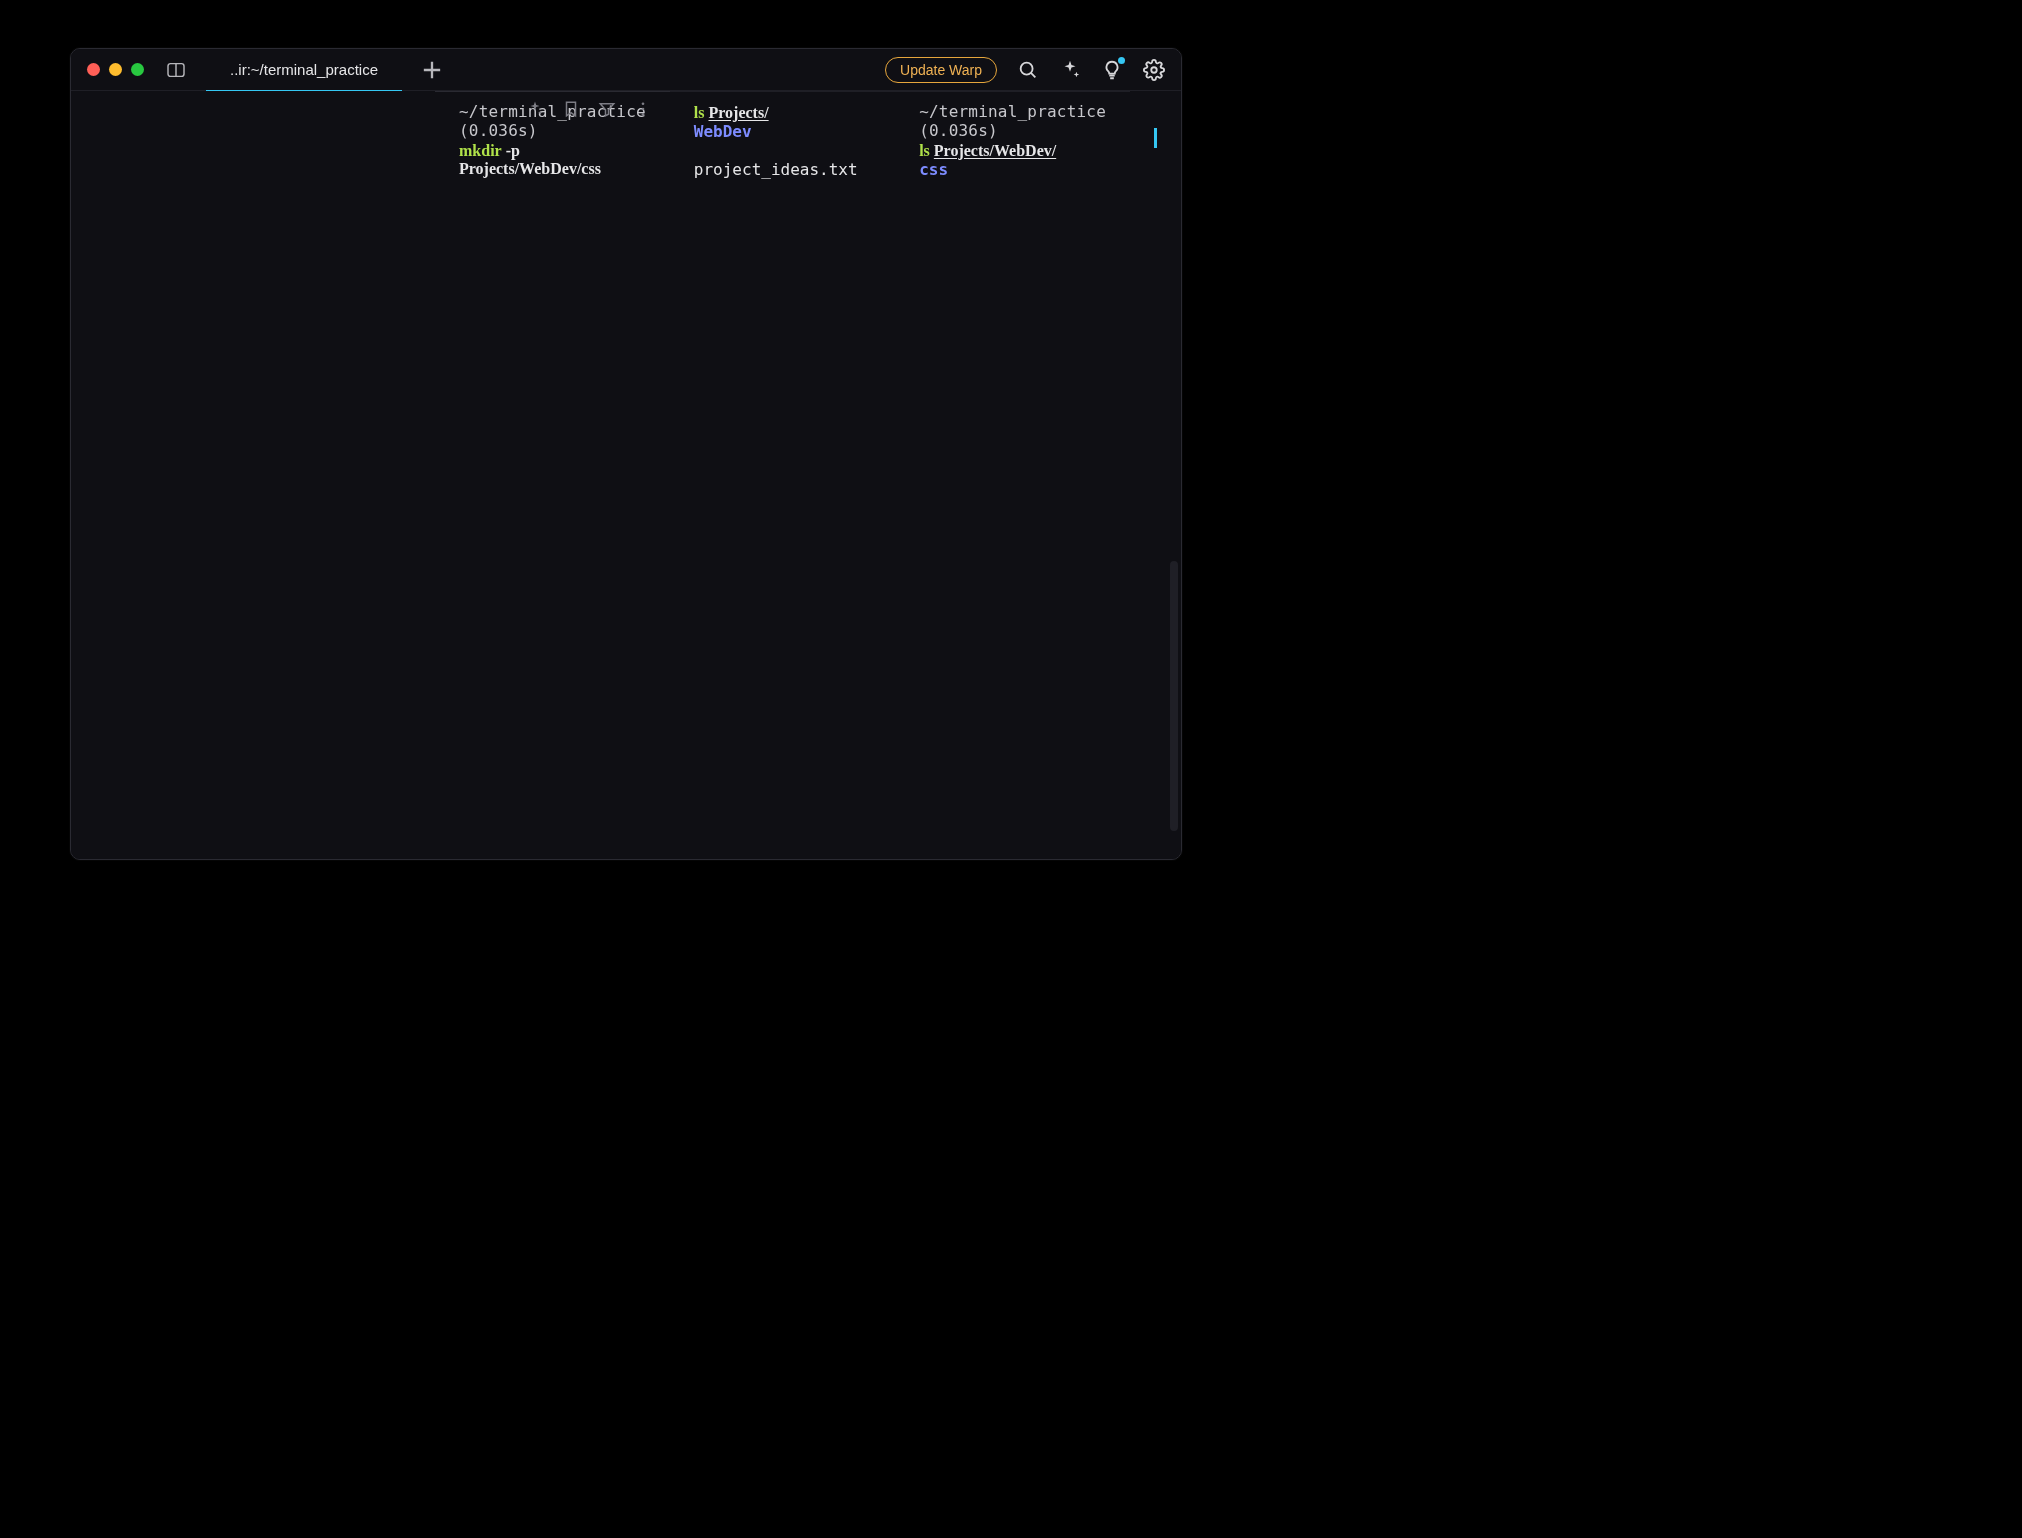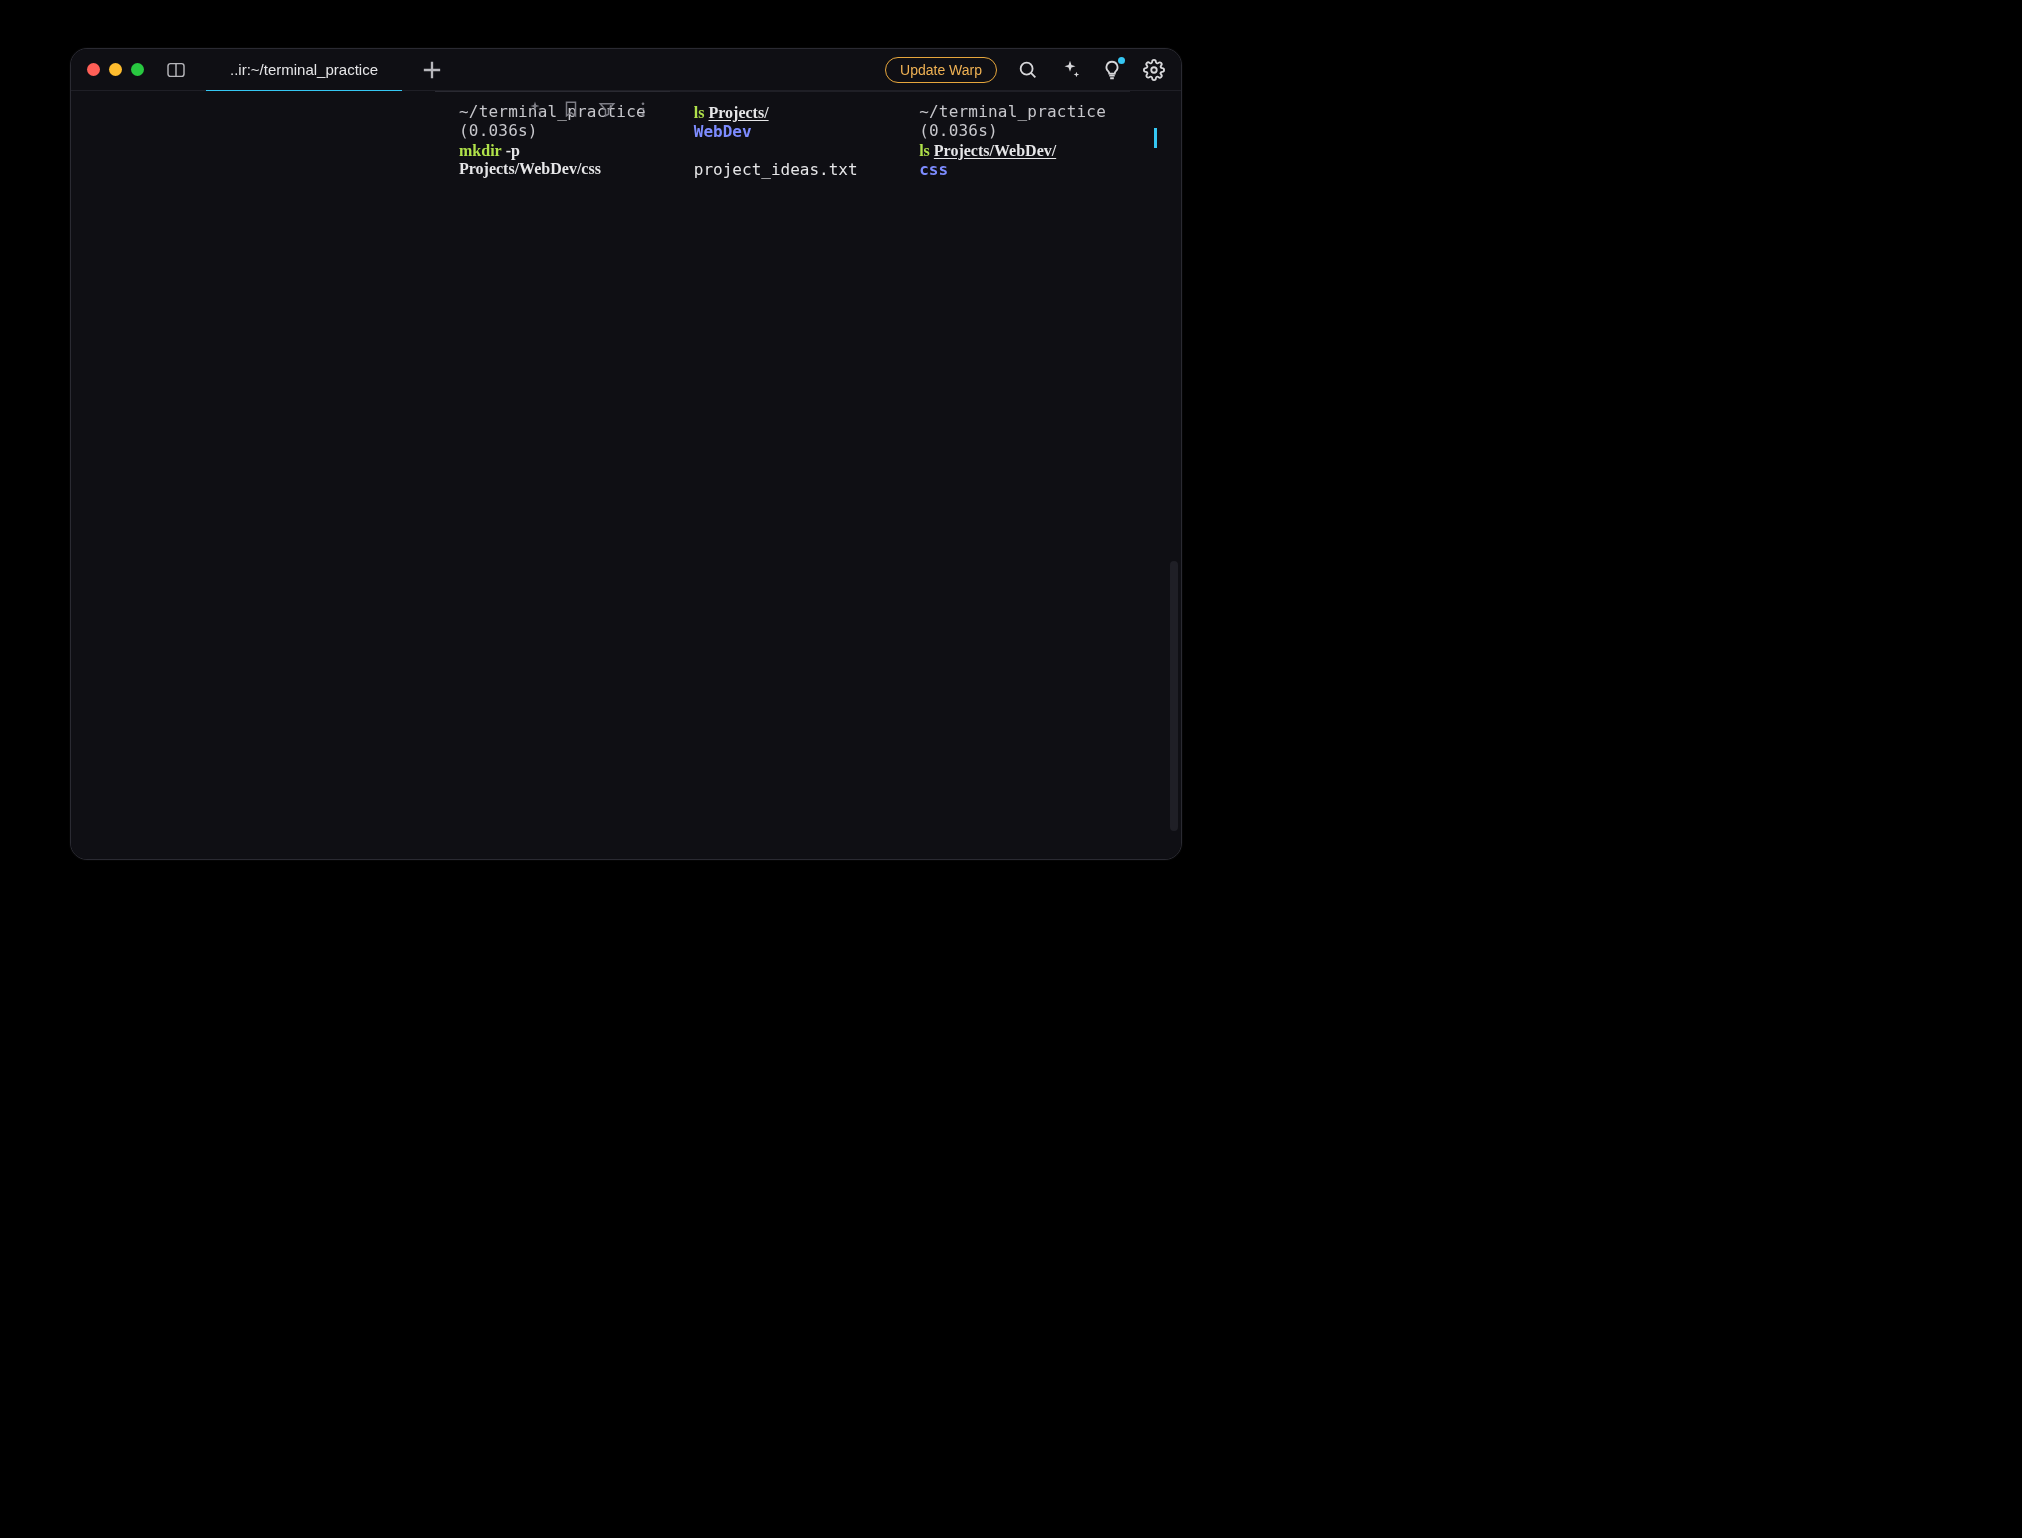--- a/index.html
+++ b/index.html
@@ -14,21 +14,21 @@
     width: 1251px; height: 952px;
     position: relative;
     background: #000;
   }
   .window {
     position: absolute;
     left: 70px; top: 48px;
     width: 1112px; height: 812px;
     background: #0f0f14;
     border: 1px solid #2a2a32;
-    border-radius: 17px;
+    border-radius: 10px;
     overflow: hidden;
     display: flex;
     flex-direction: column;
     box-shadow: 0 0 0 1px rgba(255,255,255,0.02), 0 12px 40px rgba(0,0,0,0.6);
   }
 
   
   .titlebar {
     height: 42px;
     display: flex;

